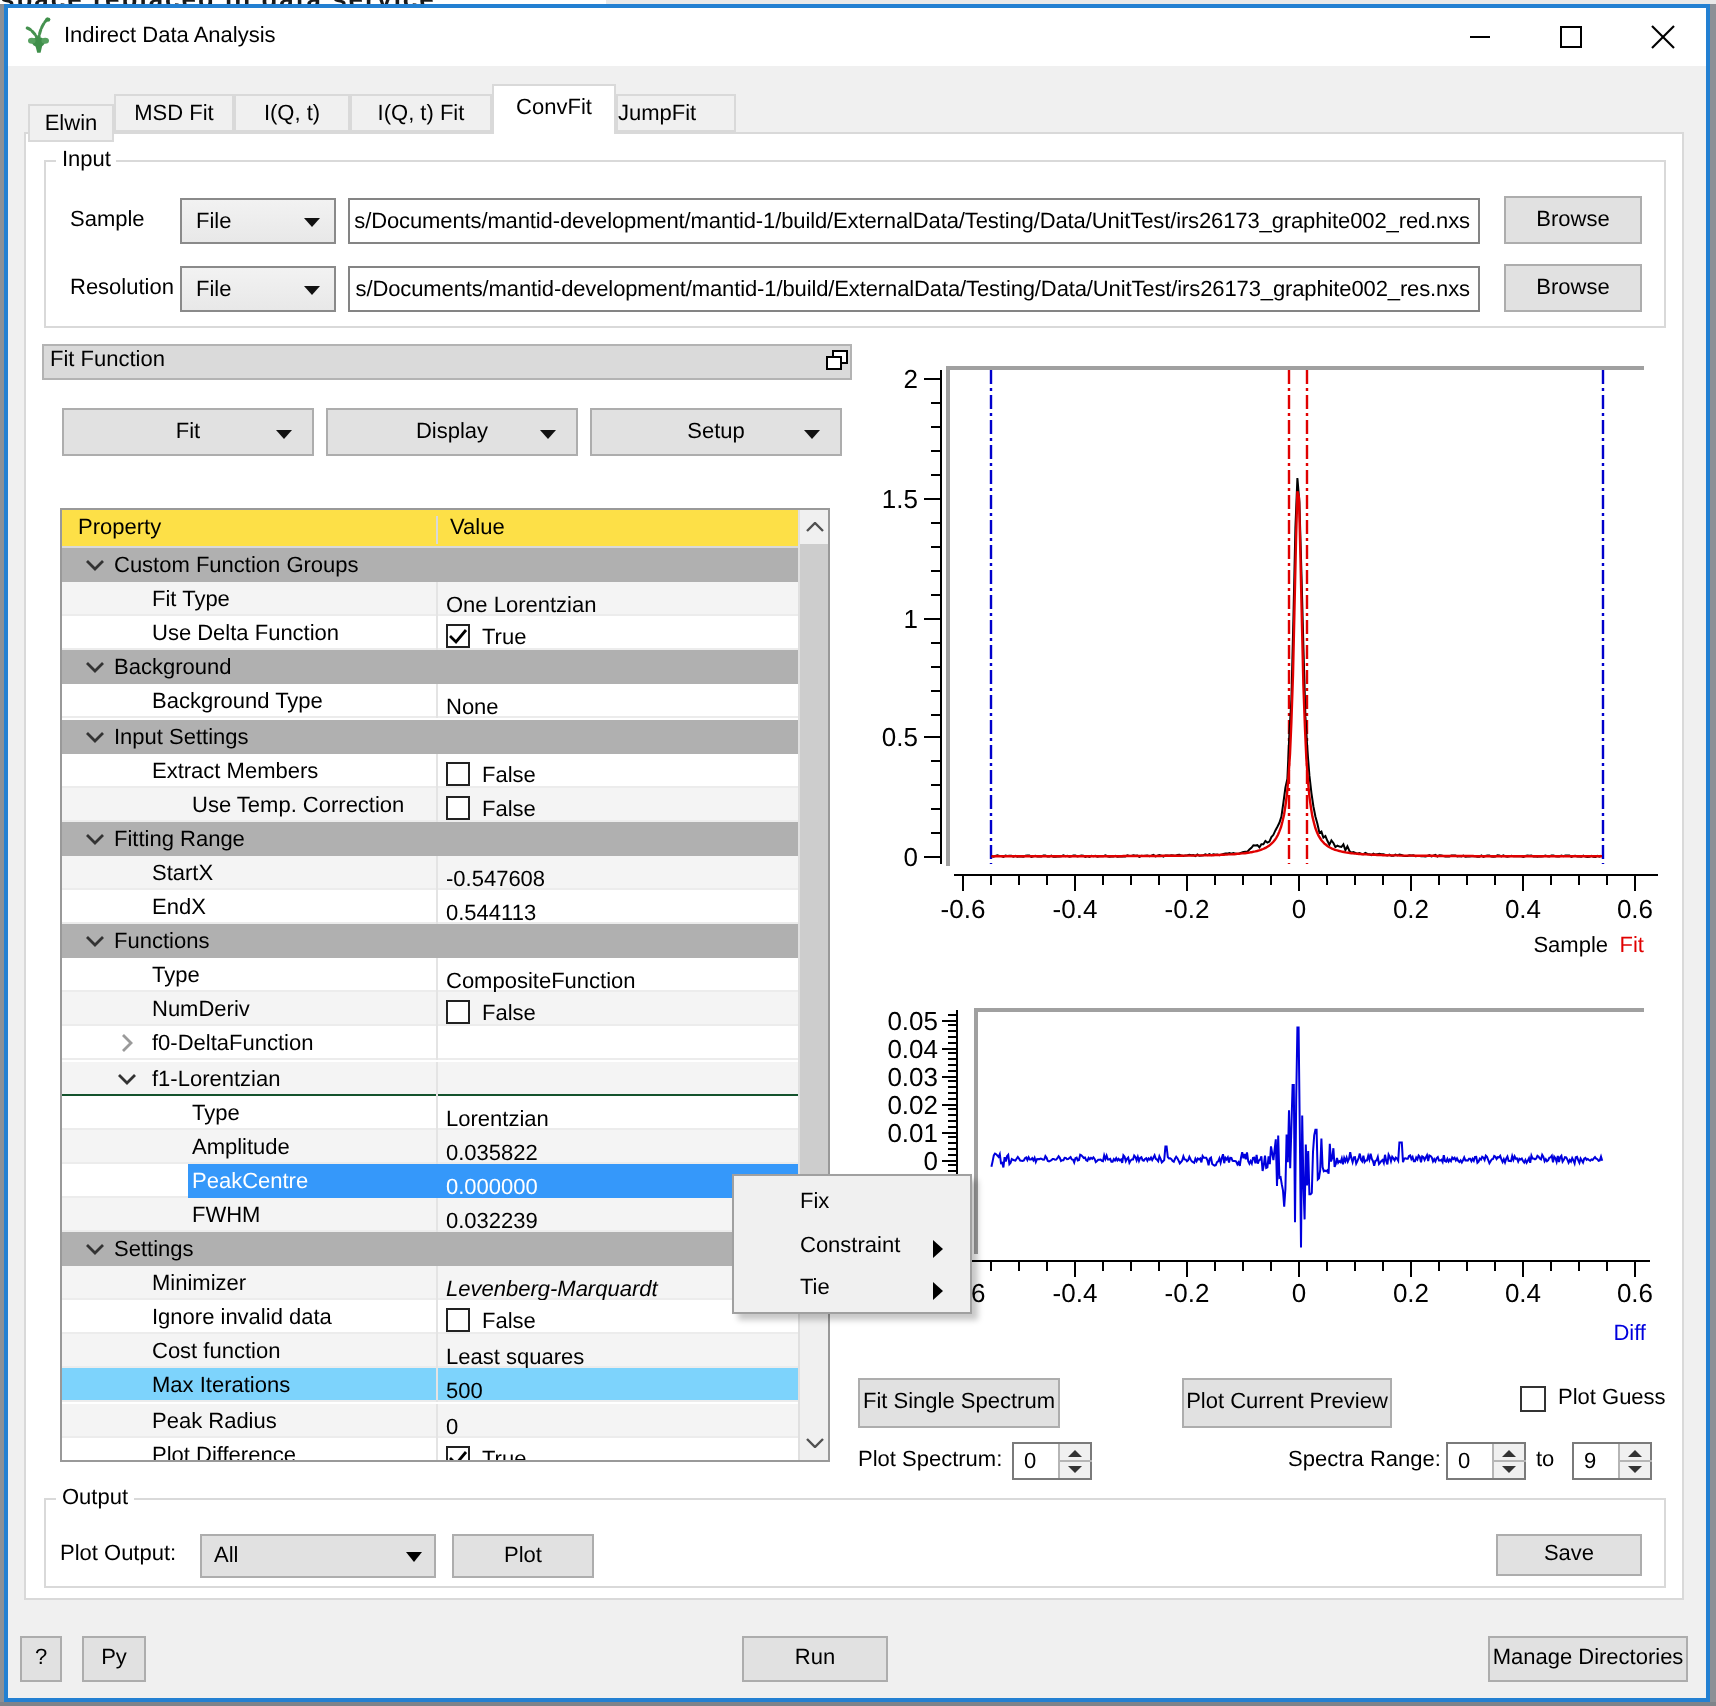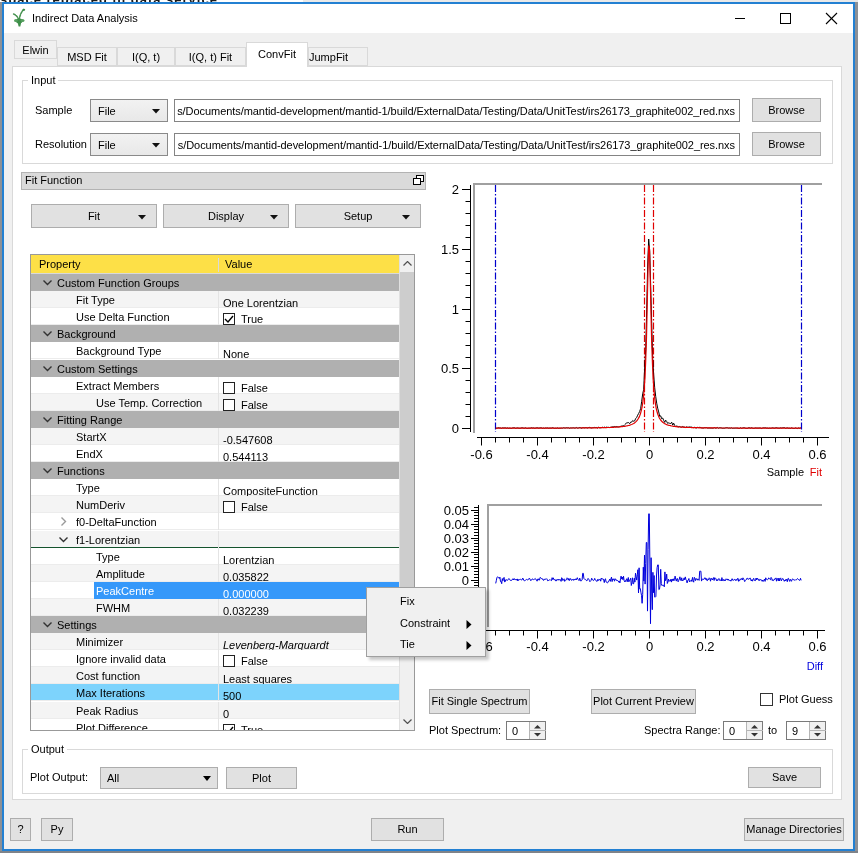--- a/index.html
+++ b/index.html
@@ -42,21 +42,21 @@
 <svg class="abs" style="left:700px;top:4px;" width="150" height="29" viewBox="0 0 150 29">
   <line x1="35" y1="14.5" x2="45" y2="14.5" stroke="#000" stroke-width="1"></line>
   <rect x="80.5" y="9.5" width="10" height="10" fill="none" stroke="#000" stroke-width="1"></rect>
   <line x1="126" y1="9" x2="137" y2="20" stroke="#000" stroke-width="1.1"></line>
   <line x1="137" y1="9" x2="126" y2="20" stroke="#000" stroke-width="1.1"></line>
 </svg>
 
 <div class="abs" style="left:12px;top:66px;width:830px;height:734px;background:#ffffff;border:1px solid #d9d9d9;"></div>
 
 <div id="tabs">
-    <div style="position:absolute;left:14px;top:40px;width:43px;height:19px;background:#f0f0f0;border:1px solid #d9d9d9;font-size:11px;text-align:center;line-height:18px;z-index:3;">Elwin</div>
+    <div style="position:absolute;left:14px;top:52px;width:43px;height:19px;background:#f0f0f0;border:1px solid #d9d9d9;font-size:11px;text-align:center;line-height:18px;z-index:3;">Elwin</div>
     <div style="position:absolute;left:57px;top:47px;width:60px;height:19px;background:#f0f0f0;border:1px solid #d9d9d9;font-size:11px;text-align:center;line-height:18px;z-index:3;">MSD Fit</div>
     <div style="position:absolute;left:117px;top:47px;width:58px;height:19px;background:#f0f0f0;border:1px solid #d9d9d9;font-size:11px;text-align:center;line-height:18px;z-index:3;">I(Q, t)</div>
     <div style="position:absolute;left:175px;top:47px;width:71px;height:19px;background:#f0f0f0;border:1px solid #d9d9d9;font-size:11px;text-align:center;line-height:18px;z-index:3;">I(Q, t) Fit</div>
     <div style="position:absolute;left:246px;top:42px;width:62px;height:25px;background:#ffffff;border:1px solid #d9d9d9;border-bottom:none;font-size:11px;text-align:center;line-height:22px;z-index:3;">ConvFit</div>
     <div style="position:absolute;left:308px;top:47px;width:60px;height:19px;background:#f0f0f0;border:1px solid #d9d9d9;font-size:11px;text-align:left;line-height:18px;z-index:3;">JumpFit</div>
   </div>
 
 <div class="abs" style="left:22px;top:80px;width:811px;height:84px;border:1px solid #d9d9d9;"></div>
 <div class="lbl" style="left:28px;top:74px;background:#fff;padding:0 3px;">Input</div>
 <div class="lbl" style="left:35px;top:104px;">Sample</div>
@@ -133,21 +133,21 @@
       </div>
       <div style="position:absolute;left:0;top:87px;width:368px;height:17px;background:#ffffff;border-bottom:1px solid #ececec;">
         <div style="position:absolute;left:187px;top:0;width:1px;height:17px;background:#e4e4e4;"></div>
         <div style="position:absolute;left:45px;top:2.5px;font-size:11px;color:#000;white-space:nowrap;">Background Type</div>
         <div style="position:absolute;left:192px;top:2px;white-space:nowrap;"><span style="font-size:11px;color:#000;">None</span></div>
       </div>
       <div style="position:absolute;left:0;top:105px;width:368px;height:17px;background:#b0b0b0;border-bottom:1px solid #b0b0b0;">
         <svg width="9" height="6" style="position:absolute;left:12px;top:6px;">
           <path d="M0.5,0.5 L4.5,4.5 L8.5,0.5" stroke="#333" stroke-width="1.4" fill="none"></path>
         </svg>
-        <div style="position:absolute;left:26px;top:2.5px;font-size:11px;color:#000;white-space:nowrap;">Custom Settings</div>
+        <div style="position:absolute;left:26px;top:2.5px;font-size:11px;color:#000;white-space:nowrap;">Input Settings</div>
       </div>
       <div style="position:absolute;left:0;top:122px;width:368px;height:17px;background:#ffffff;border-bottom:1px solid #ececec;">
         <div style="position:absolute;left:187px;top:0;width:1px;height:17px;background:#e4e4e4;"></div>
         <div style="position:absolute;left:45px;top:2.5px;font-size:11px;color:#000;white-space:nowrap;">Extract Members</div>
         <div style="position:absolute;left:192px;top:1px;white-space:nowrap;"><span style="display:inline-block;width:12px;height:12px;border:1px solid #222;background:#fff;position:relative;vertical-align:-2px;margin-right:6px;"></span><span style="font-size:11px;">False</span></div>
       </div>
       <div style="position:absolute;left:0;top:139px;width:368px;height:17px;background:#f4f4f4;border-bottom:1px solid #ececec;">
         <div style="position:absolute;left:187px;top:0;width:1px;height:17px;background:#e4e4e4;"></div>
         <div style="position:absolute;left:45px;top:2.5px;font-size:11px;color:#000;white-space:nowrap;padding-left:20px;">Use Temp. Correction</div>
         <div style="position:absolute;left:192px;top:1px;white-space:nowrap;"><span style="display:inline-block;width:12px;height:12px;border:1px solid #222;background:#fff;position:relative;vertical-align:-2px;margin-right:6px;"></span><span style="font-size:11px;">False</span></div>

